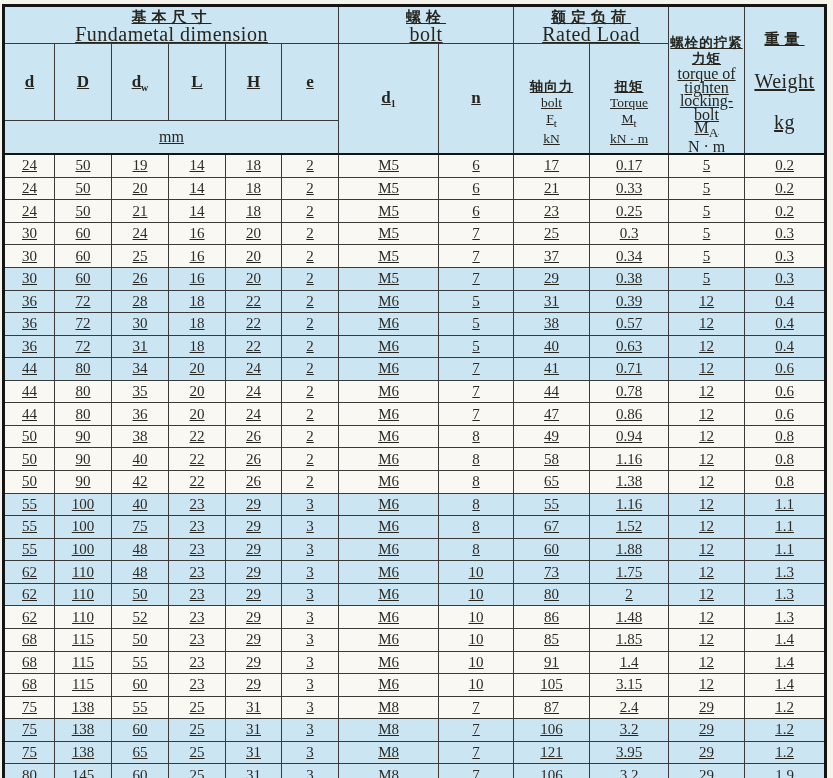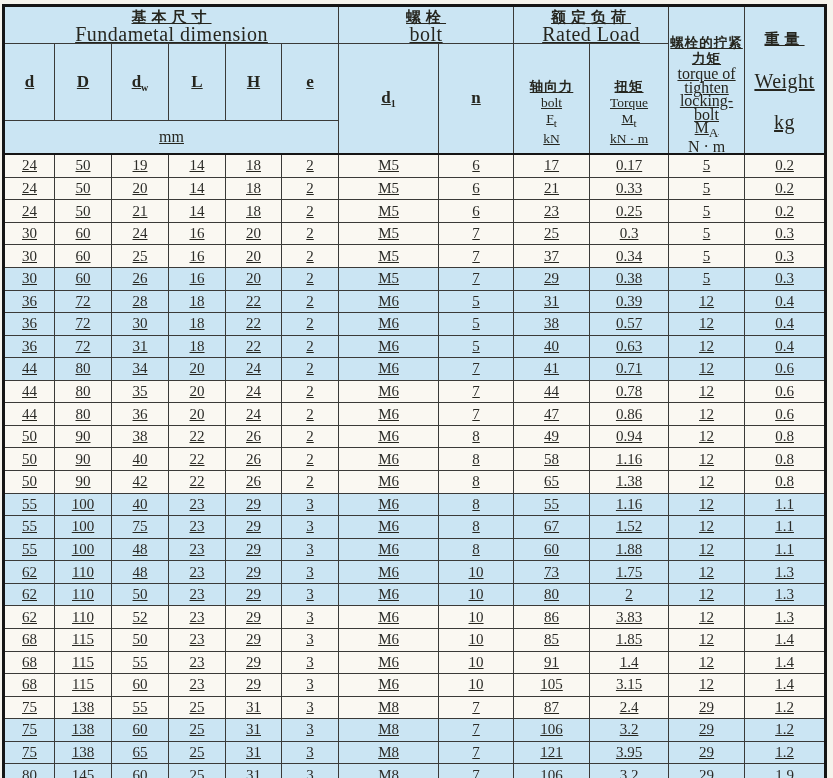--- a/index.html
+++ b/index.html
@@ -412,21 +412,21 @@
         <tr class="band-top">
           <td>62</td>
           <td>110</td>
           <td>52</td>
           <td>23</td>
           <td>29</td>
           <td>3</td>
           <td>M6</td>
           <td>10</td>
           <td>86</td>
-          <td>3.83</td>
+          <td>1.48</td>
           <td>12</td>
           <td>1.3</td>
         </tr>
         <tr>
           <td>68</td>
           <td>115</td>
           <td>50</td>
           <td>23</td>
           <td>29</td>
           <td>3</td>

